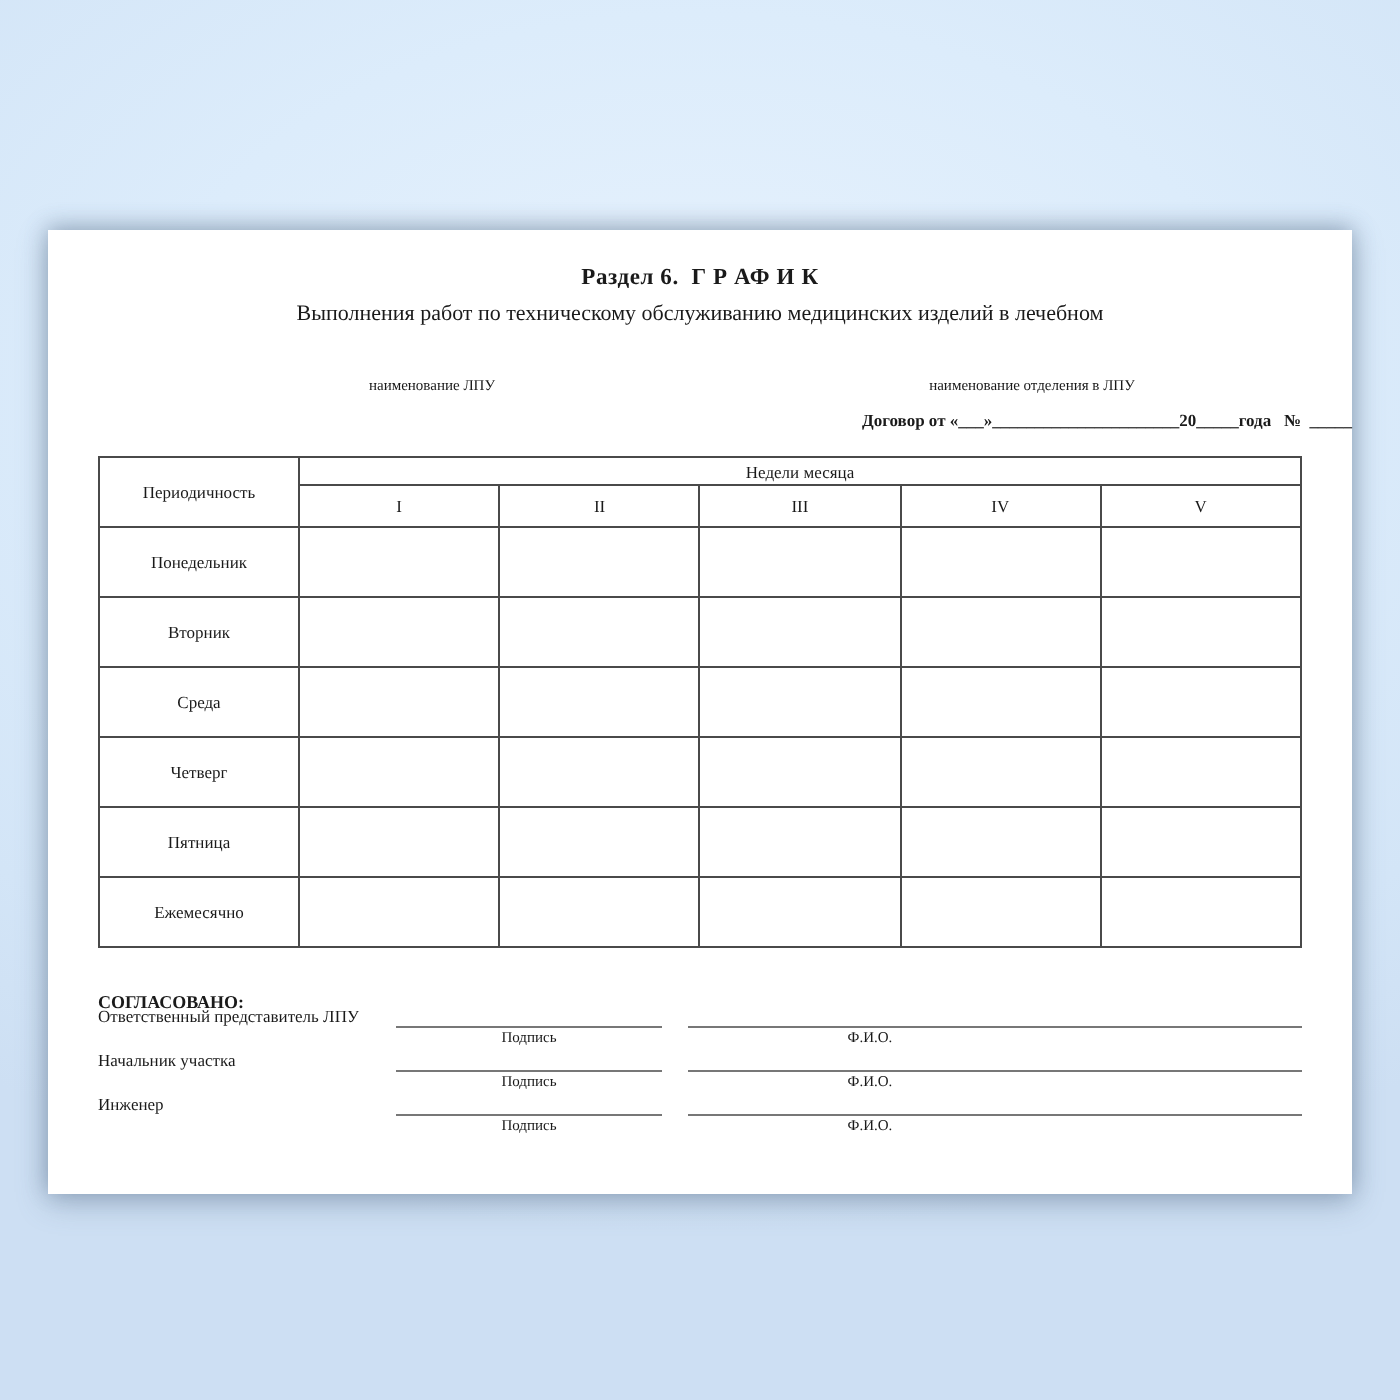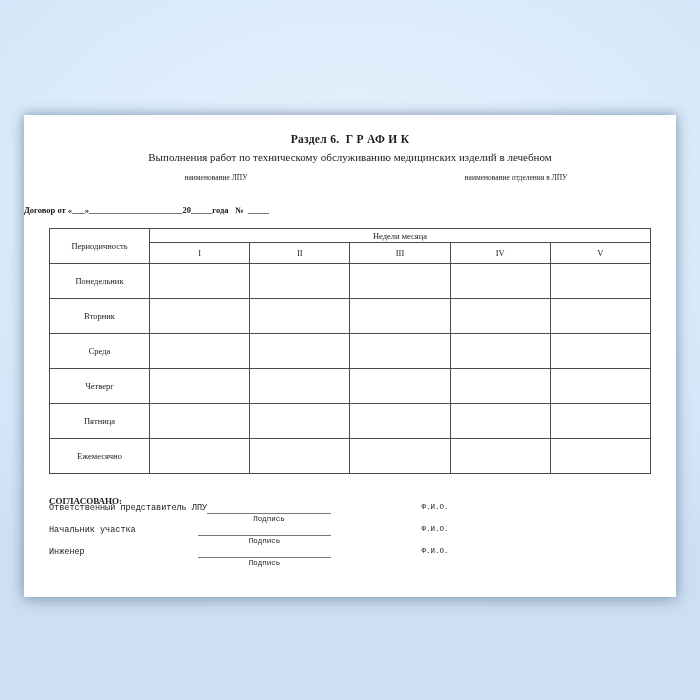--- a/index.html
+++ b/index.html
@@ -33,56 +33,56 @@
   }
   .inst-row {
     position: absolute; top: 54px; left: 25px; right: 25px;
     height: 16px; display: flex; align-items: flex-end;
   }
   .inst-left { width: 273px; display: flex; align-items: flex-end; }
   .inst-label { font-weight: bold; font-size: 11px; line-height: 14px; white-space: nowrap; }
   .blank-a { flex: 1; height: 13px; border-bottom: 1.2px solid #2a2a2a; }
   .inst-gap { width: 45px; }
   .blank-b { flex: 1; height: 13px; border-bottom: 1.2px solid #2a2a2a; }
-  .captions { position: absolute; top: 58px; left: 0; right: 0; height: 10px; }
+  .captions { position: absolute; top: 73px; left: 0; right: 0; height: 10px; }
   .cap-lpu {
     position: absolute; left: 192px; transform: translateX(-50%);
     font-size: 7.5px; white-space: nowrap;
   }
   .cap-dep {
     position: absolute; left: 458px; transform: translateX(-50%);
     font-size: 7.5px; white-space: nowrap; margin-left: 34px;
   }
   .contract {
     position: absolute; top: 90px; left: 0; right: 0;
-    text-align: left; font-weight: bold; font-size: 8.5px; white-space: pre;
+    text-align: right; font-weight: bold; font-size: 8.5px; white-space: pre;
   }
   table.sched {
     position: absolute; top: 113px; left: 25px;
     width: 602px; border-collapse: collapse; table-layout: fixed;
     font-size: 8.5px;
   }
   table.sched td {
     border: 1px solid #4a4a4a;
     text-align: center; vertical-align: middle;
     padding: 0; overflow: hidden;
   }
   .hrow1 td { height: 13px; }
   .hrow2 td { height: 20px; }
   .drow  td { height: 34px; }
   .agreed {
     position: absolute; top: 381px; left: 25px;
     font-weight: bold; font-size: 9px; font-family: Liberation Serif, serif;
   }
   .sig-block { position: absolute; top: 387px; left: 25px; right: 25px; }
-  .sig-row { display: flex; align-items: flex-start; height: 22px; font-family: Liberation Mono, monospace; }
+  .sig-row { display: flex; align-items: flex-start; height: 22px; }
   .sig-left { width: 282px; display: flex; align-items: flex-start; }
   .sig-label { min-width: 149px; font-size: 8.5px; line-height: 11px; white-space: nowrap; padding-top: 1px; }
   .cellA { flex: 1; display: flex; flex-direction: column; justify-content: space-between; }
-  .cellB { flex: 1; display: flex; flex-direction: row; }
+  .cellB { flex: 1; display: flex; flex-direction: column; }
   .sig-gap { width: 13px; }
   .sig-line { height: 11px; border-bottom: 1px solid #777; }
   .sig-cap { font-size: 7.5px; line-height: 10px; text-align: center; color: #1a1a1a; }
   .cellB .sig-cap { width: 182px; }
 </style>
 </head>
 <body>
 
 <div class="page">
 

